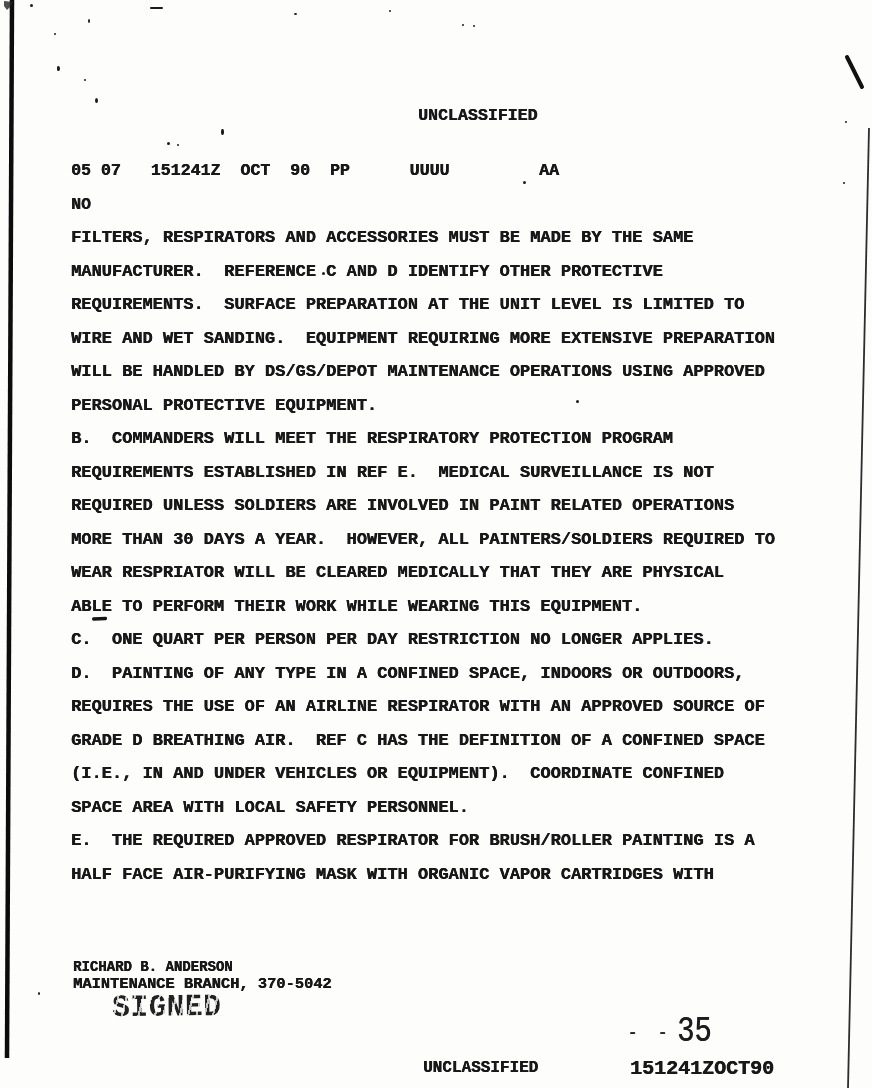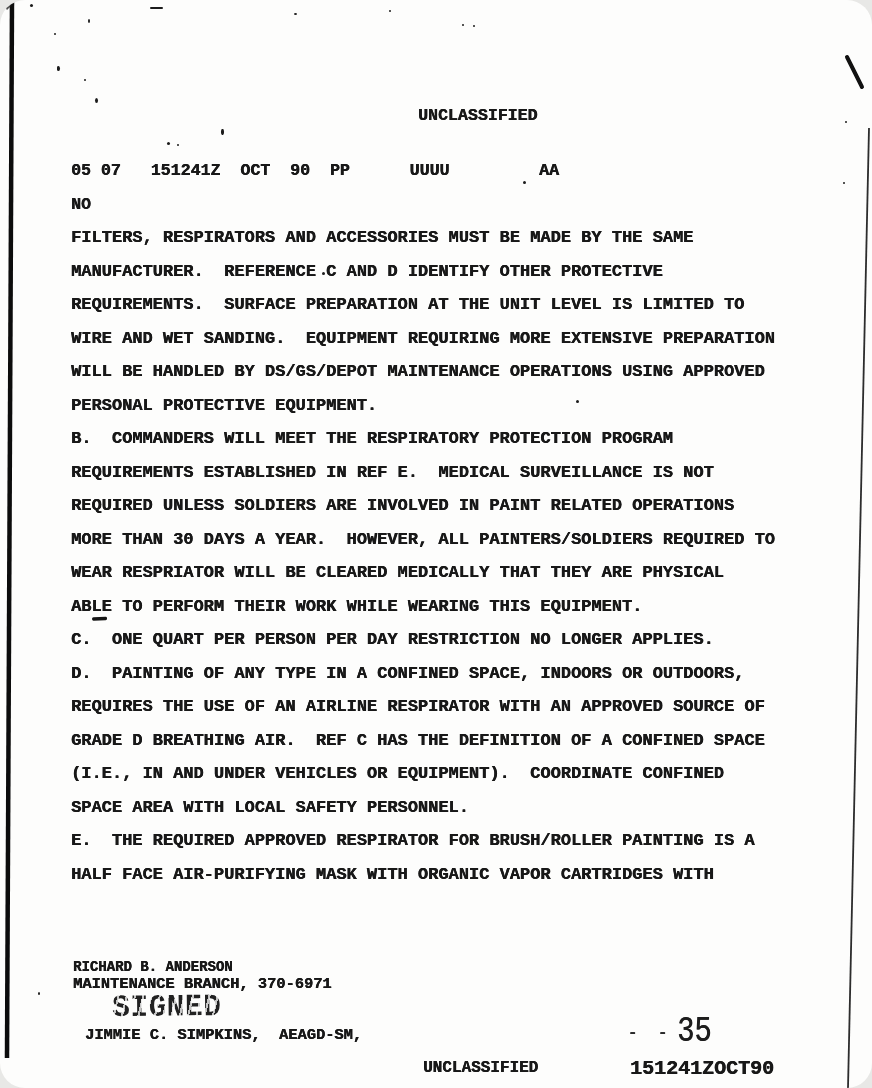--- a/index.html
+++ b/index.html
@@ -8,21 +8,20 @@
     background: #e8e8e6;
   }
   .page {
     position: relative;
     width: 872px;
     height: 1088px;
     margin: 0 auto;
     background: #fdfdfc;
     overflow: hidden;
     font-family: "Liberation Mono", "DejaVu Sans Mono", monospace;
-    border-radius: 25px;
   }
   .typed {
     position: absolute;
     font-family: "Liberation Mono", "DejaVu Sans Mono", monospace;
     font-weight: bold;
     color: #181818;
     white-space: pre;
     text-shadow: 0.4px 0 0 currentColor, 0 0.3px 0 rgba(0,0,0,0.55);
   }
   .hdr-block {
@@ -154,23 +153,22 @@
 C.  ONE QUART PER PERSON PER DAY RESTRICTION NO LONGER APPLIES.
 D.  PAINTING OF ANY TYPE IN A CONFINED SPACE, INDOORS OR OUTDOORS,
 REQUIRES THE USE OF AN AIRLINE RESPIRATOR WITH AN APPROVED SOURCE OF
 GRADE D BREATHING AIR.  REF C HAS THE DEFINITION OF A CONFINED SPACE
 (I.E., IN AND UNDER VEHICLES OR EQUIPMENT).  COORDINATE CONFINED
 SPACE AREA WITH LOCAL SAFETY PERSONNEL.
 E.  THE REQUIRED APPROVED RESPIRATOR FOR BRUSH/ROLLER PAINTING IS A
 HALF FACE AIR-PURIFYING MASK WITH ORGANIC VAPOR CARTRIDGES WITH</div>
 
   <div class="typed sig-line1">RICHARD B. ANDERSON</div>
-  <div class="typed sig-line2">MAINTENANCE BRANCH, 370-6971</div>
+  <div class="typed sig-line2">MAINTENANCE BRANCH, 370-5042</div>
   <div class="stamp">SIGNED</div>
-  <div class="typed sig-line3">JIMMIE C. SIMPKINS,  AEAGD-SM,</div>
 
   <div class="typed page-num-dashes">- -</div>
   <div class="typed page-num">35</div>
 
   <div class="typed class-bottom">UNCLASSIFIED</div>
   <div class="typed dtg-bottom">151241ZOCT90</div>
 
 </div>
 
 </body></html>

